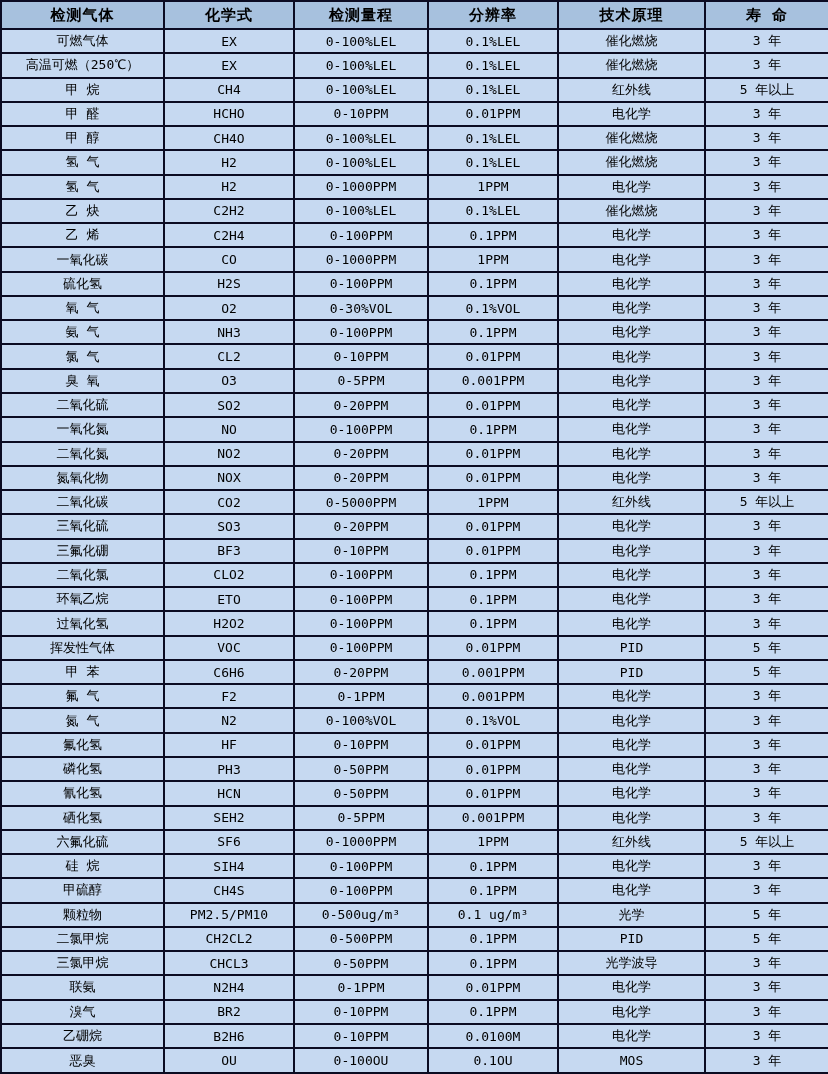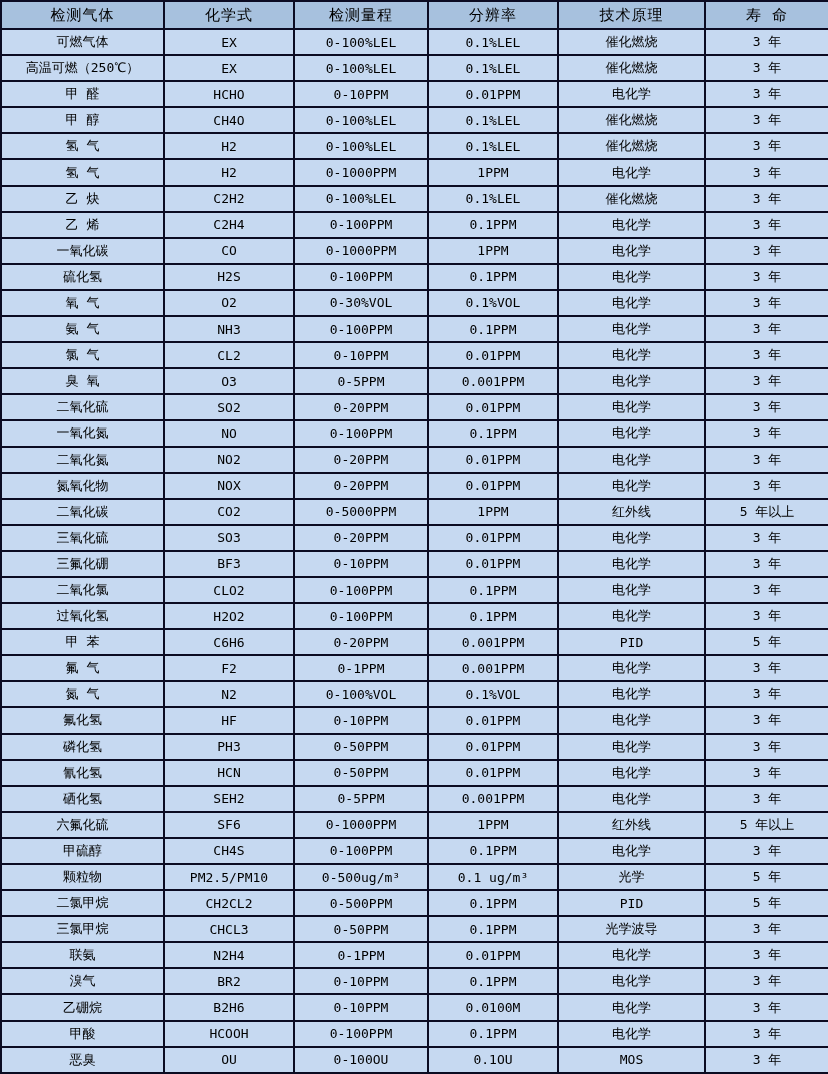--- a/index.html
+++ b/index.html
@@ -22,21 +22,21 @@
     border: 2px solid var(--border-color, #0b0b22);
     text-align: center;
     vertical-align: middle;
     padding: 0 2px;
     white-space: nowrap;
     overflow: hidden;
     color: var(--text-color, #000000);
   }
   table.gas-table thead th {
     background: var(--header-bg, #a7c1de);
-    font-weight: normal;
+    font-weight: bold;
     font-size: 15px;
     height: 26px;
     letter-spacing: 1px;
   }
   table.gas-table tbody td {
     background: var(--row-bg, #c6d9f1);
     font-size: 13px;
     height: 17px;
   }
 </style>
@@ -73,20 +73,28 @@
       </tr>
       <tr>
         <td>高温可燃（250℃）</td>
         <td>EX</td>
         <td>0-100%LEL</td>
         <td>0.1%LEL</td>
         <td>催化燃烧</td>
         <td>3 年</td>
       </tr>
       <tr>
+        <td>甲 烷</td>
+        <td>CH4</td>
+        <td>0-100%LEL</td>
+        <td>0.1%LEL</td>
+        <td>红外线</td>
+        <td>5 年以上</td>
+      </tr>
+      <tr>
         <td>甲 醛</td>
         <td>HCHO</td>
         <td>0-10PPM</td>
         <td>0.01PPM</td>
         <td>电化学</td>
         <td>3 年</td>
       </tr>
       <tr>
         <td>甲 醇</td>
         <td>CH4O</td>
@@ -233,26 +241,42 @@
       </tr>
       <tr>
         <td>二氧化氯</td>
         <td>CLO2</td>
         <td>0-100PPM</td>
         <td>0.1PPM</td>
         <td>电化学</td>
         <td>3 年</td>
       </tr>
       <tr>
+        <td>环氧乙烷</td>
+        <td>ETO</td>
+        <td>0-100PPM</td>
+        <td>0.1PPM</td>
+        <td>电化学</td>
+        <td>3 年</td>
+      </tr>
+      <tr>
         <td>过氧化氢</td>
         <td>H2O2</td>
         <td>0-100PPM</td>
         <td>0.1PPM</td>
         <td>电化学</td>
         <td>3 年</td>
+      </tr>
+      <tr>
+        <td>挥发性气体</td>
+        <td>VOC</td>
+        <td>0-100PPM</td>
+        <td>0.01PPM</td>
+        <td>PID</td>
+        <td>5 年</td>
       </tr>
       <tr>
         <td>甲 苯</td>
         <td>C6H6</td>
         <td>0-20PPM</td>
         <td>0.001PPM</td>
         <td>PID</td>
         <td>5 年</td>
       </tr>
       <tr>
@@ -305,20 +329,28 @@
       </tr>
       <tr>
         <td>六氟化硫</td>
         <td>SF6</td>
         <td>0-1000PPM</td>
         <td>1PPM</td>
         <td>红外线</td>
         <td>5 年以上</td>
       </tr>
       <tr>
+        <td>硅 烷</td>
+        <td>SIH4</td>
+        <td>0-100PPM</td>
+        <td>0.1PPM</td>
+        <td>电化学</td>
+        <td>3 年</td>
+      </tr>
+      <tr>
         <td>甲硫醇</td>
         <td>CH4S</td>
         <td>0-100PPM</td>
         <td>0.1PPM</td>
         <td>电化学</td>
         <td>3 年</td>
       </tr>
       <tr>
         <td>颗粒物</td>
         <td>PM2.5/PM10</td>
@@ -361,28 +393,20 @@
       </tr>
       <tr>
         <td>乙硼烷</td>
         <td>B2H6</td>
         <td>0-10PPM</td>
         <td>0.0100M</td>
         <td>电化学</td>
         <td>3 年</td>
       </tr>
       <tr>
-        <td>甲酸</td>
-        <td>HCOOH</td>
-        <td>0-100PPM</td>
-        <td>0.1PPM</td>
-        <td>电化学</td>
-        <td>3 年</td>
-      </tr>
-      <tr>
         <td>恶臭</td>
         <td>OU</td>
         <td>0-100OU</td>
         <td>0.1OU</td>
         <td>MOS</td>
         <td>3 年</td>
       </tr>
     </tbody>
 </table>
 

